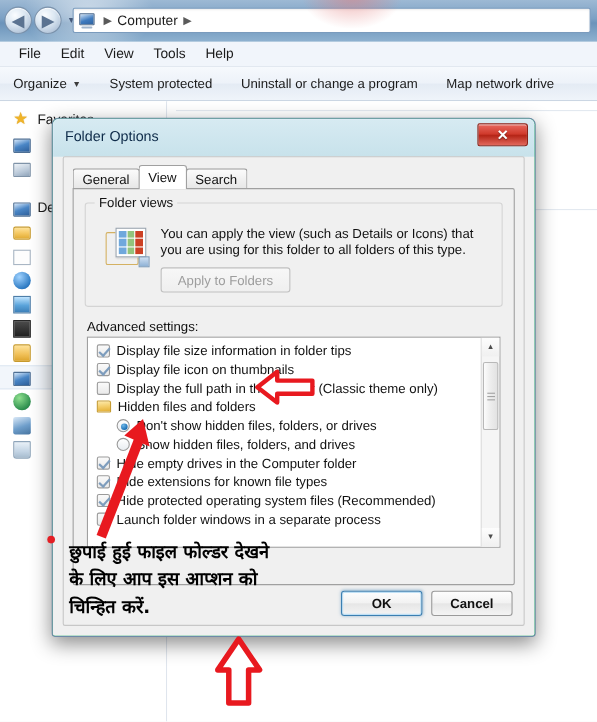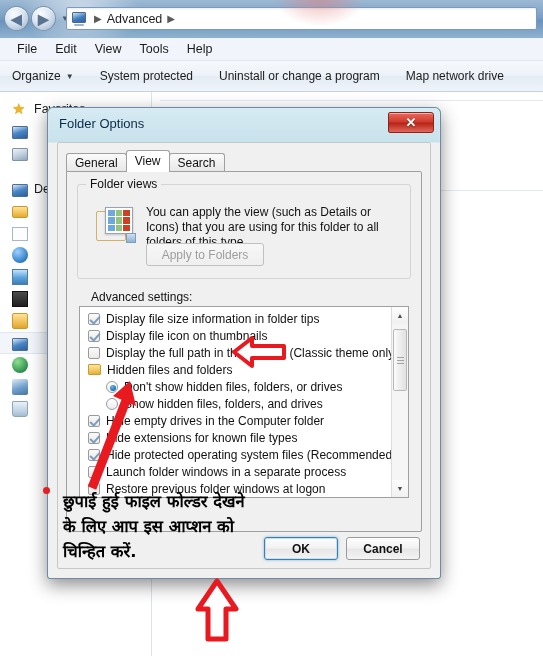--- a/index.html
+++ b/index.html
@@ -129,21 +129,21 @@
   .it-name { font-size: 12.5px; color: #15428b; }
   .it-sub { font-size: 11.5px; color: #6d6d6d; }
   .bar {
     width: 112px; height: 11px; background: #fff;
     border: 1px solid #a8b4c0; border-radius: 1px; overflow: hidden;
   }
   .bar > i { display: block; height: 100%; background: linear-gradient(180deg,#49c9e8,#17a8d4); }
 
   
   .dlg {
-    position: absolute; left: 47px; top: 107px; width: 394px; height: 472px;
+    position: absolute; left: 47px; top: 107px; width: 440px; height: 472px;
     background: #22c55e;
     border: 1px solid #6d8aa8;
     border-radius: 6px 6px 3px 3px;
     box-shadow: 0 6px 18px rgba(0,0,0,.45), 0 0 0 1px rgba(255,255,255,.6) inset;
     overflow: hidden;
   }
   .dlg-frame {
     position:absolute; inset:0;
     background: linear-gradient(180deg, rgba(222,236,248,.96) 0px, rgba(210,228,244,.94) 34px, rgba(240,240,240,1) 35px);
     border-radius: 5px 5px 2px 2px;
@@ -223,21 +223,21 @@
   .btn {
     font-size: 12px; color: #111; min-width: 118px; height: 23px;
     background: linear-gradient(180deg,#fdfdfd 0%,#f2f2f2 48%,#e6e6e6 52%,#f4f4f4 100%);
     border: 1px solid #9a9a9a; border-radius: 3px;
     display: flex; align-items: center; justify-content: center;
   }
   .btn.disabled { color: #9d9d9d; border-color: #c0c0c0;
     background: linear-gradient(180deg,#f7f7f7,#efefef); }
   .btn.focus { border: 1px solid #3c7fb1; box-shadow: 0 0 0 1px #bfe0f5 inset, 0 0 3px rgba(60,127,177,.55); }
 
-  .advlabel { position: absolute; left: 24px; top: 118px; font-size: 12px; color: #111; }
+  .advlabel { position: absolute; left: 12px; top: 118px; font-size: 12px; color: #111; }
   .listbox {
     position: absolute; left: 12px; top: 134px; right: 12px; height: 192px;
     background: #fff; border: 1px solid #a0a0a0;
     overflow: hidden;
   }
   .lrow { display: flex; align-items: center; height: 17px; padding-left: 8px; gap: 6px; font-size: 12px; color: #111; }
   .lrow.indent { padding-left: 26px; }
   .chk {
     width: 12px; height: 12px; flex: none; border: 1px solid #9a9a9a; border-radius: 2px;
     background: linear-gradient(180deg,#fff,#eef1f4);
@@ -315,21 +315,21 @@
           <span>▶</span>
         </div>
       <div class="navdrop">▼</div>
     </div>
     <div class="addrbar">
       <div class="pcicon">
         <div class="scr"></div>
           <div class="base"></div>
       </div>
       <span class="crumb-sep">▶</span>
-      <span class="crumb-txt">Advanced</span>
+      <span class="crumb-txt">Computer</span>
       <span class="crumb-sep">▶</span>
     </div>
   </div>
 
   <div class="menubar">
     <div class="mi">File</div>
     <div class="mi">Edit</div>
     <div class="mi">View</div>
     <div class="mi">Tools</div>
     <div class="mi">Help</div>
@@ -495,24 +495,20 @@
               <span>Hide extensions for known file types</span>
             </div>
             <div class="lrow">
               <span class="chk dim on"></span>
               <span>Hide protected operating system files (Recommended)</span>
             </div>
             <div class="lrow">
               <span class="chk dim"></span>
               <span>Launch folder windows in a separate process</span>
             </div>
-            <div class="lrow">
-              <span class="chk dim"></span>
-              <span>Restore previous folder windows at logon</span>
-            </div>
             <div class="lrow"></div>
           </div>
         <div class="scrollbar">
           <div class="sb-arrow up">▲</div>
           <div class="sb-thumb">
               <i></i>
             </div>
           <div class="sb-arrow down">▼</div>
         </div>
       </div>

